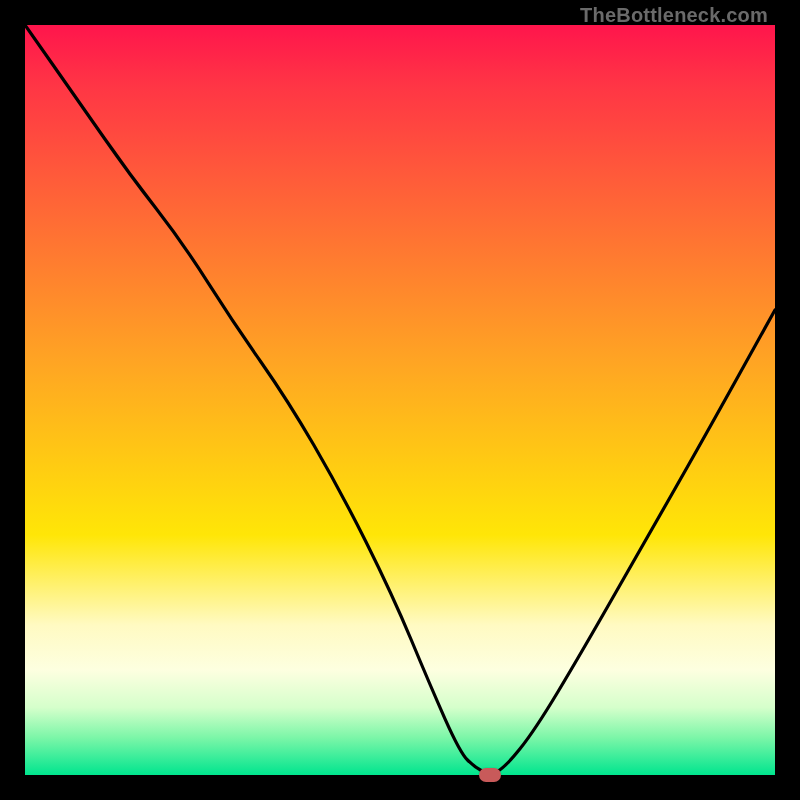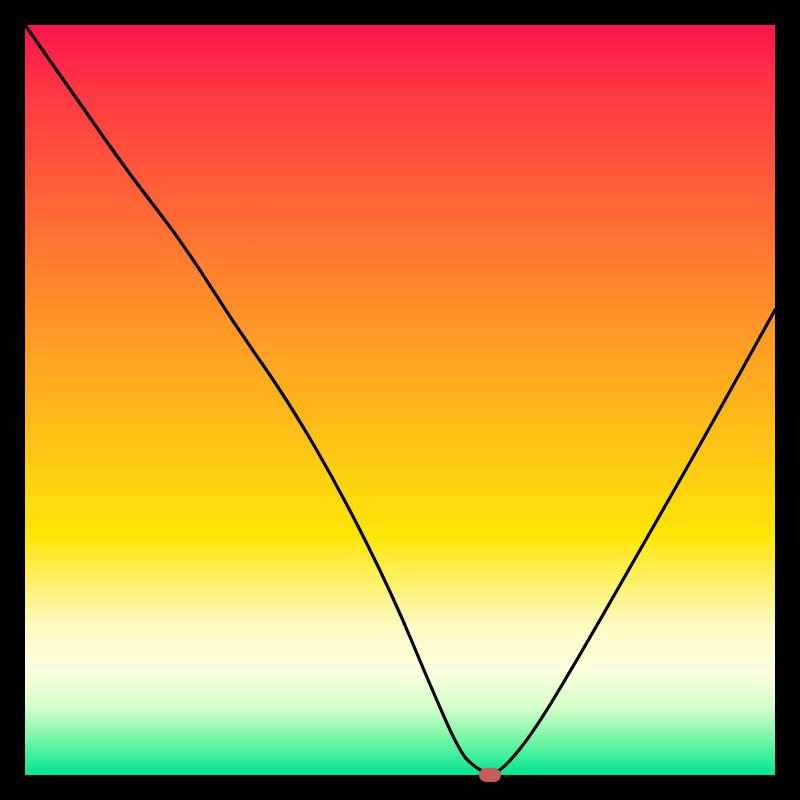--- a/index.html
+++ b/index.html
@@ -60,20 +60,21 @@
     background: #c85a5a;
     transform: translate(-50%, -50%);
     box-shadow: 0 0 0 1px rgba(0,0,0,0.05);
   }
 </style>
 </head>
 <body>
 
 <div class="frame">
 
+  <div class="watermark">TheBottleneck.com</div>
 
   <div class="plot-area">
     <svg class="curve" viewBox="0 0 750 750" preserveAspectRatio="none">
       <path fill="none" stroke="#000" stroke-width="3.2" stroke-linecap="round" stroke-linejoin="round" d="M 0.0 0.0 Q 0.0 0.0 26.3 37.5 Q 52.5 75.0 78.8 112.5 Q 105.0 150.0 131.3 183.8 Q 157.5 217.5 183.8 258.8 Q 210.0 300.0 236.3 337.5 Q 262.5 375.0 288.8 420.0 Q 315.0 465.0 341.3 517.5 Q 367.5 570.0 386.3 615.0 Q 405.0 660.0 420.0 693.8 Q 435.0 727.5 442.5 735.0 Q 450.0 742.5 457.5 746.3 Q 465.0 750.0 472.5 746.3 Q 480.0 742.5 495.0 723.8 Q 510.0 705.0 532.5 667.5 Q 555.0 630.0 585.0 577.5 Q 615.0 525.0 645.0 472.5 Q 675.0 420.0 712.5 352.5 T 750.0 285.0"></path>
     </svg>
     <div class="marker" style="left: 465px; top: 750px;"></div>
   </div>
 
 </div>
 

